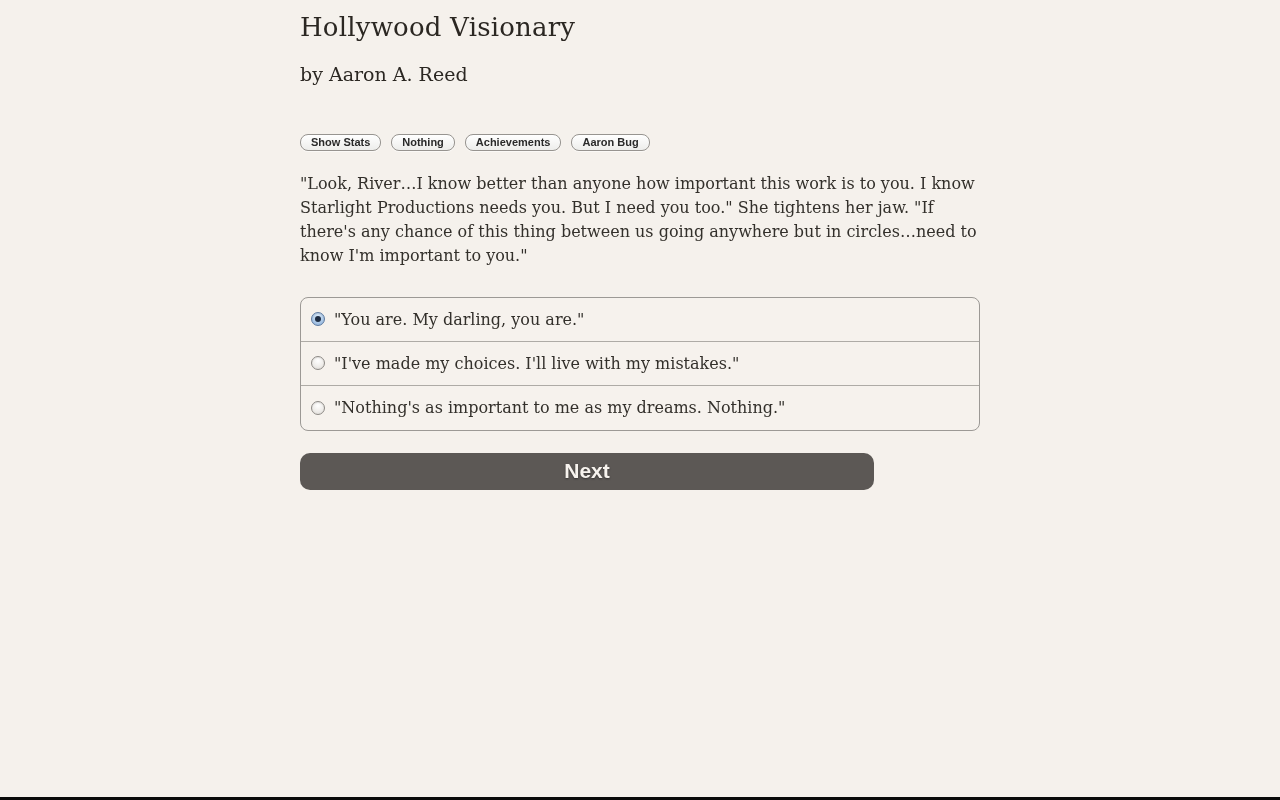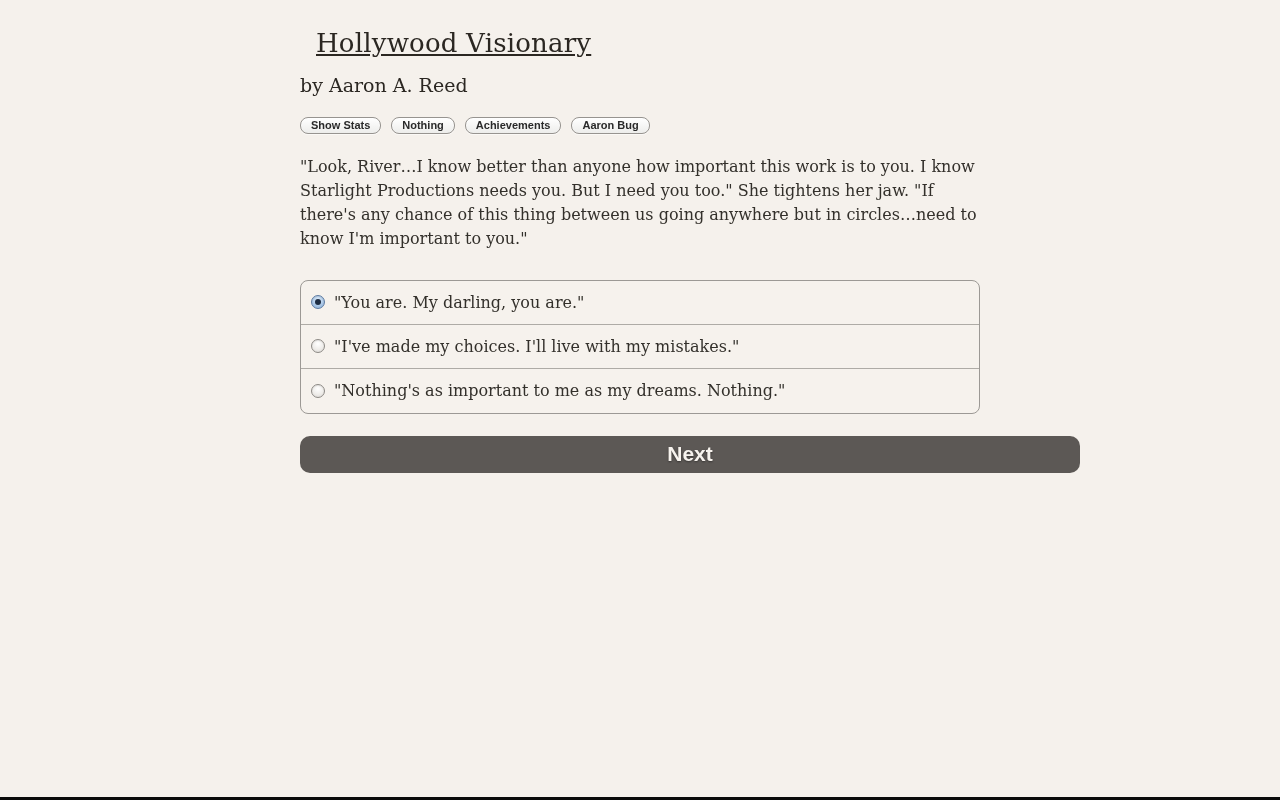--- a/index.html
+++ b/index.html
@@ -16,49 +16,49 @@
     width: 680px;
     margin: 0 auto;
     padding-top: 13px;
   }
   .game-title {
     font-family: "DejaVu Serif", "Liberation Serif", serif;
     font-weight: 400;
     font-size: 26px;
     line-height: 1.1;
     color: #2b2722;
-    margin: 16px;
+    margin: 0;
     letter-spacing: 0.2px;
-    text-decoration: underline;
   }
   .byline {
     font-family: "DejaVu Serif", "Liberation Serif", serif;
     font-size: 19px;
     color: #2b2722;
-    margin-top: 15px;
+    margin-top: 21px;
   }
   .toolbar {
     display: flex;
     gap: 10px;
     margin-top: 21px;
   }
   .mini-btn {
     font-family: "Liberation Sans", sans-serif;
     font-size: 11px;
     font-weight: bold;
     color: #2a2a2a;
     background: linear-gradient(#ffffff, #ededeb);
     border: 1px solid #979490;
     border-radius: 8px;
     padding: 1px 10px 2px 10px;
     height: 17px;
     display: inline-flex;
     align-items: center;
     cursor: pointer;
     box-shadow: 0 1px 0 rgba(255,255,255,0.55);
+    margin-top: 28px;
   }
   .story-paragraph {
     font-family: "DejaVu Serif", "Liberation Serif", serif;
     font-size: 16px;
     line-height: 24px;
     color: #33302b;
     margin-top: 21px;
   }
   .choice-group {
     margin-top: 29px;
@@ -102,21 +102,21 @@
     border-radius: 50%;
     background: #1d2c42;
   }
   .choice-label {
     font-family: "DejaVu Serif", "Liberation Serif", serif;
     font-size: 16px;
     color: #33302b;
   }
   .next-btn {
     display: block;
-    width: 780px;
+    width: 574px;
     height: 37px;
     margin-top: 22px;
     border: none;
     border-radius: 10px;
     background: #5c5855;
     color: #f7f3ee;
     font-family: "Liberation Sans", sans-serif;
     font-weight: bold;
     font-size: 21px;
     text-shadow: 0 1px 2px rgba(0,0,0,0.4);

